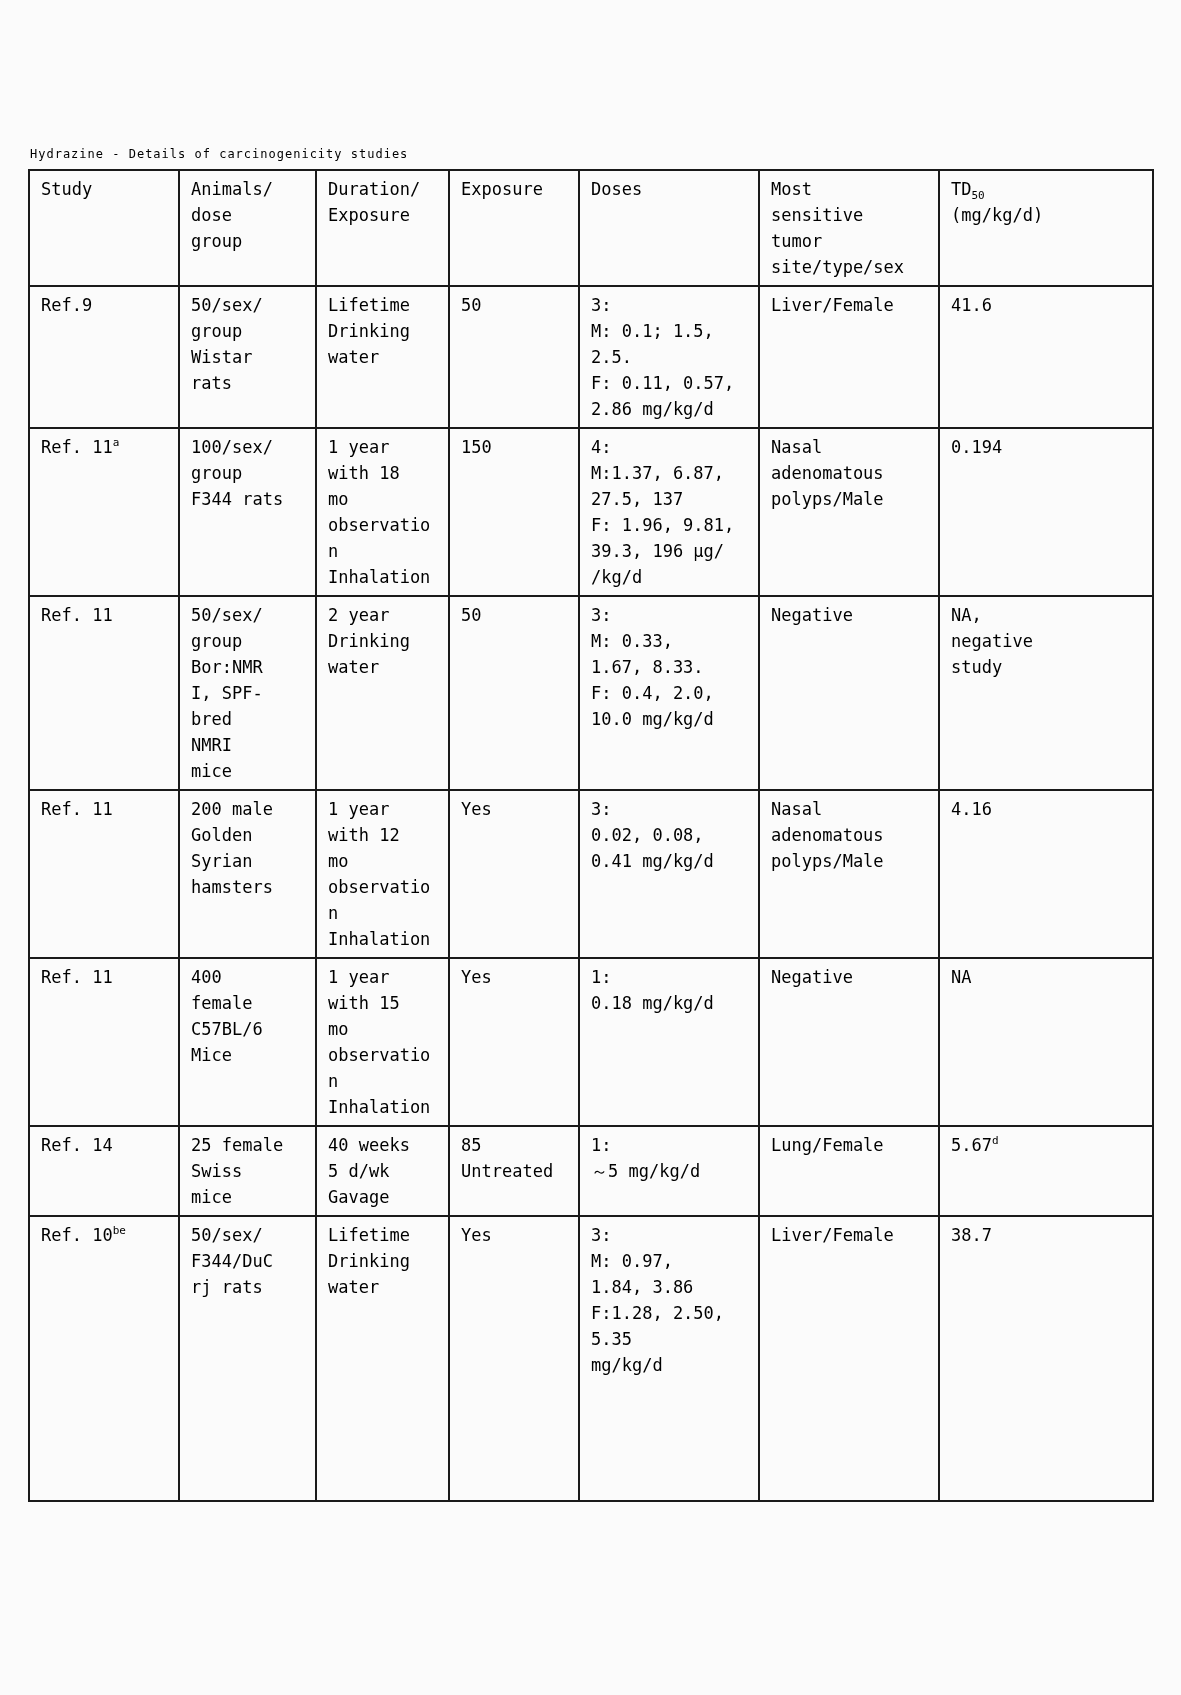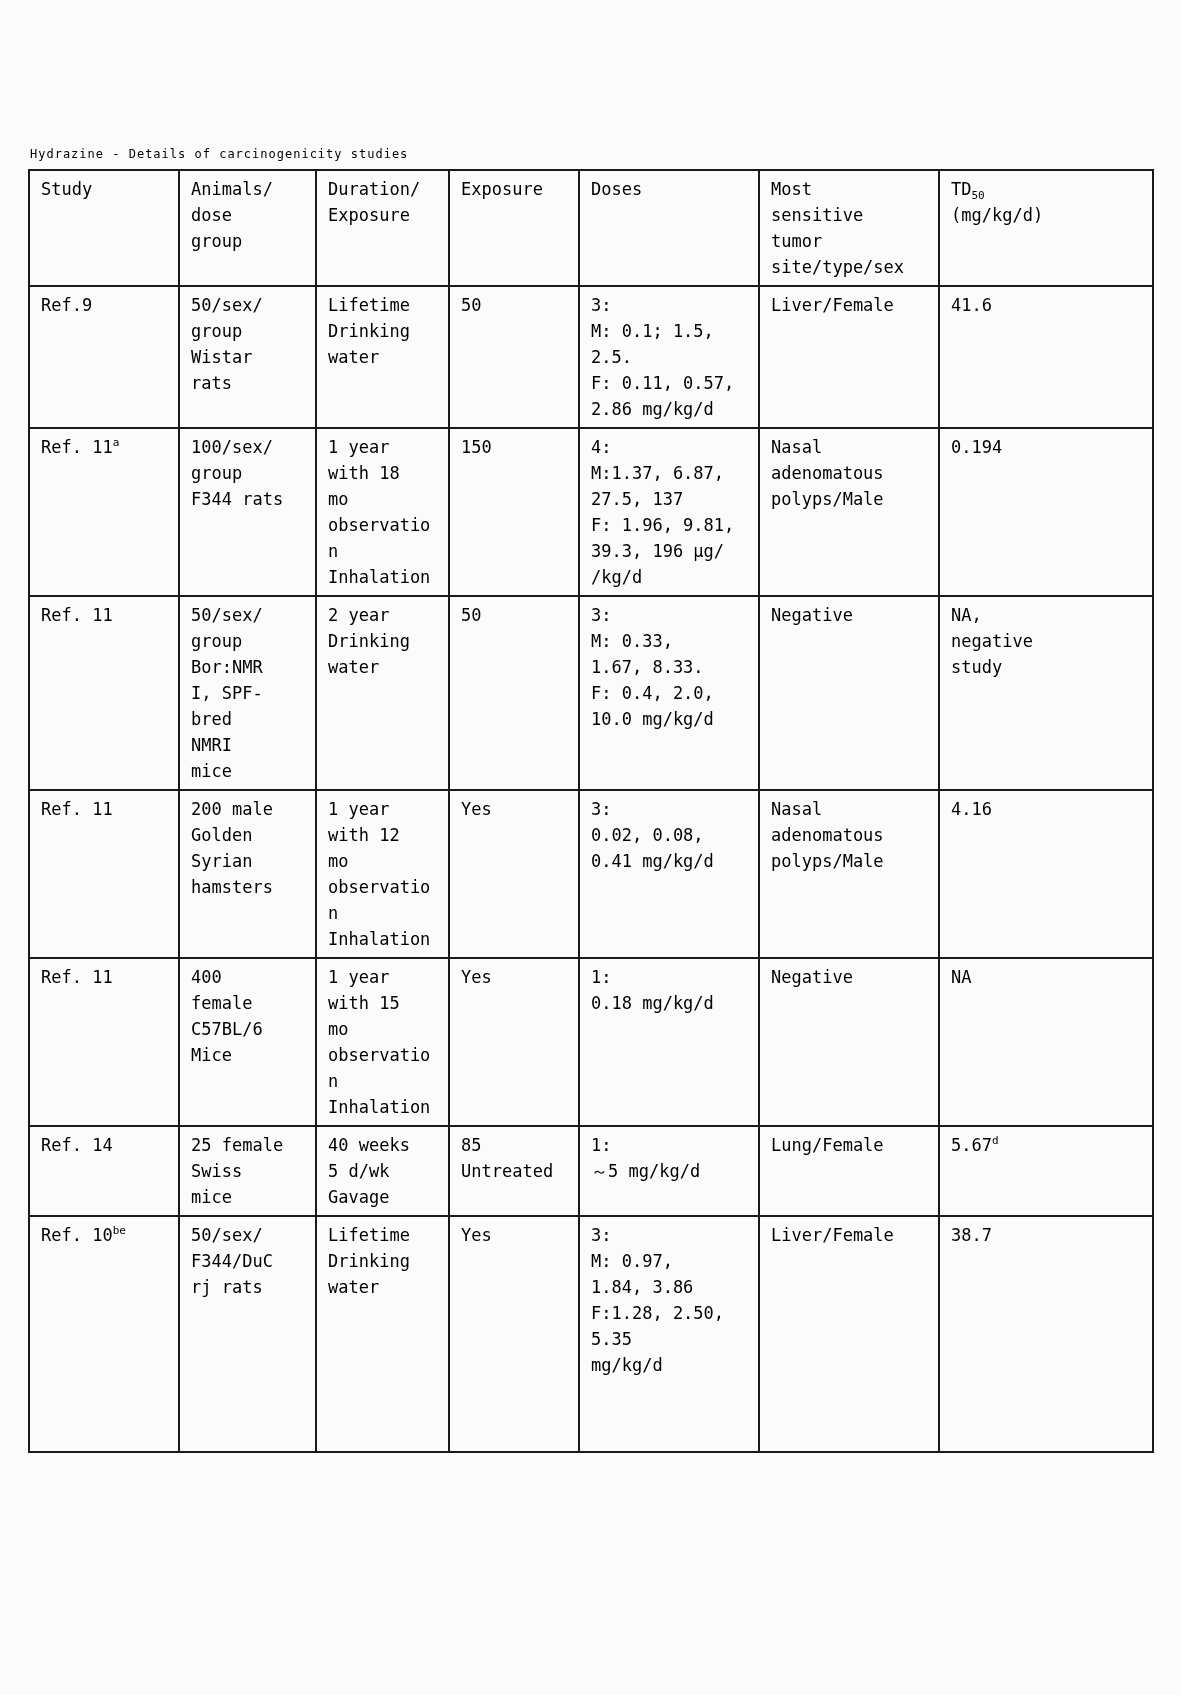--- a/index.html
+++ b/index.html
@@ -204,21 +204,21 @@
 5 d/wk
 Gavage</td>
       <td>85
 Untreated</td>
       <td>1:
 ～5 mg/kg/d</td>
       <td>Lung/Female</td>
       <td><span>5.67</span><sup>d</sup></td>
     </tr>
 
-    <tr style="height:236px;">
+    <tr style="height:285px;">
       <td class="study-cell"><span>Ref. 10</span><sup>be</sup></td>
       <td>50/sex/
 F344/DuC
 rj rats</td>
       <td>Lifetime
 Drinking
 water</td>
       <td>Yes</td>
       <td>3:
 M: 0.97,

